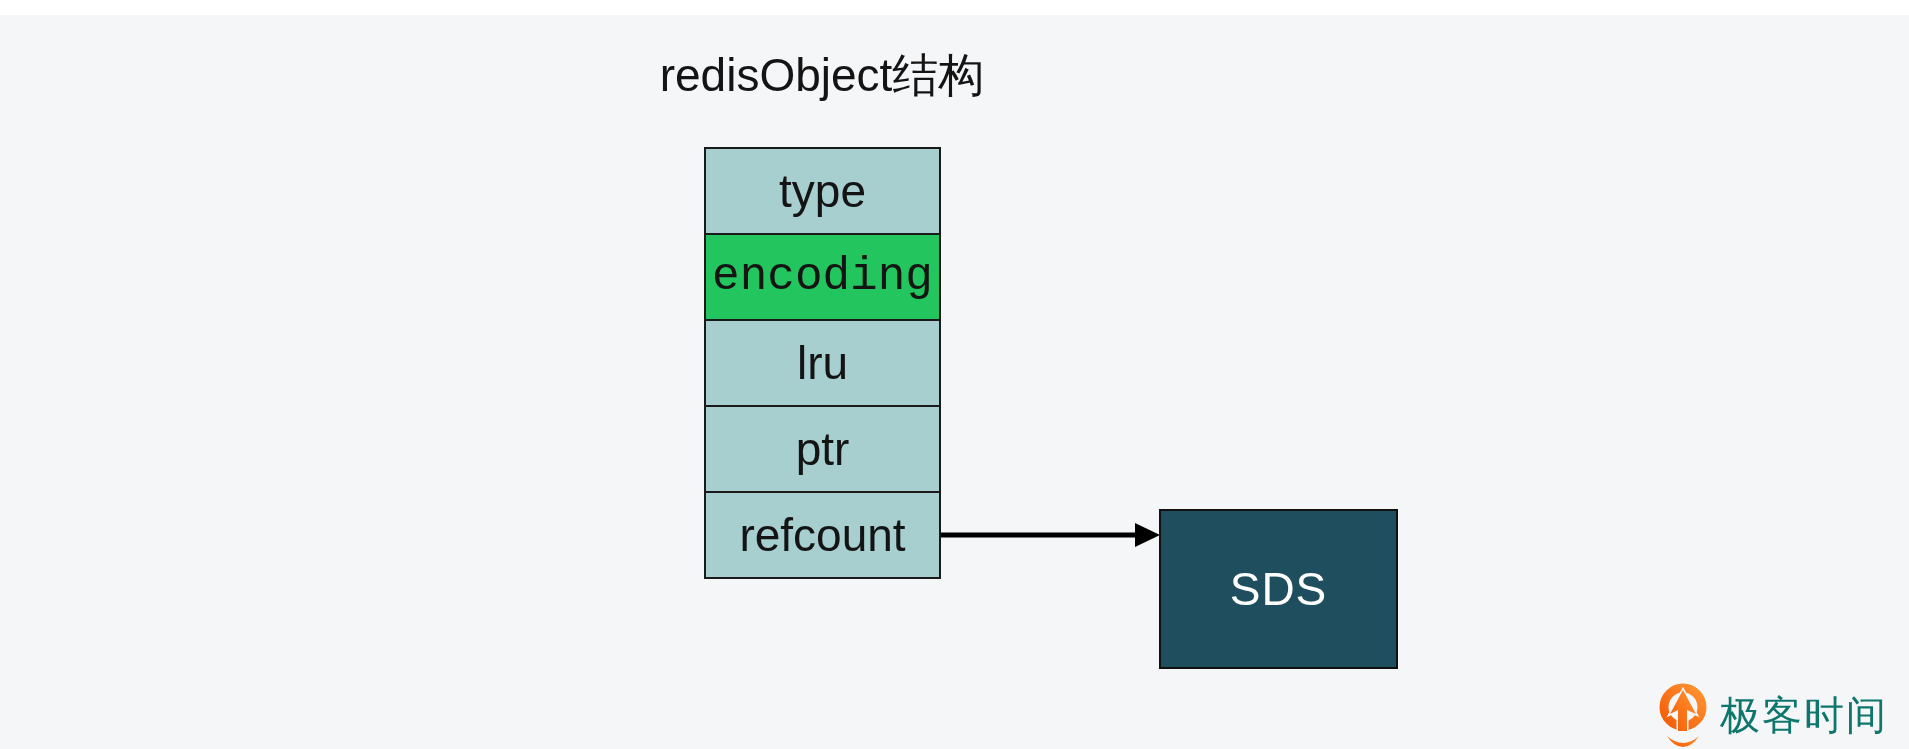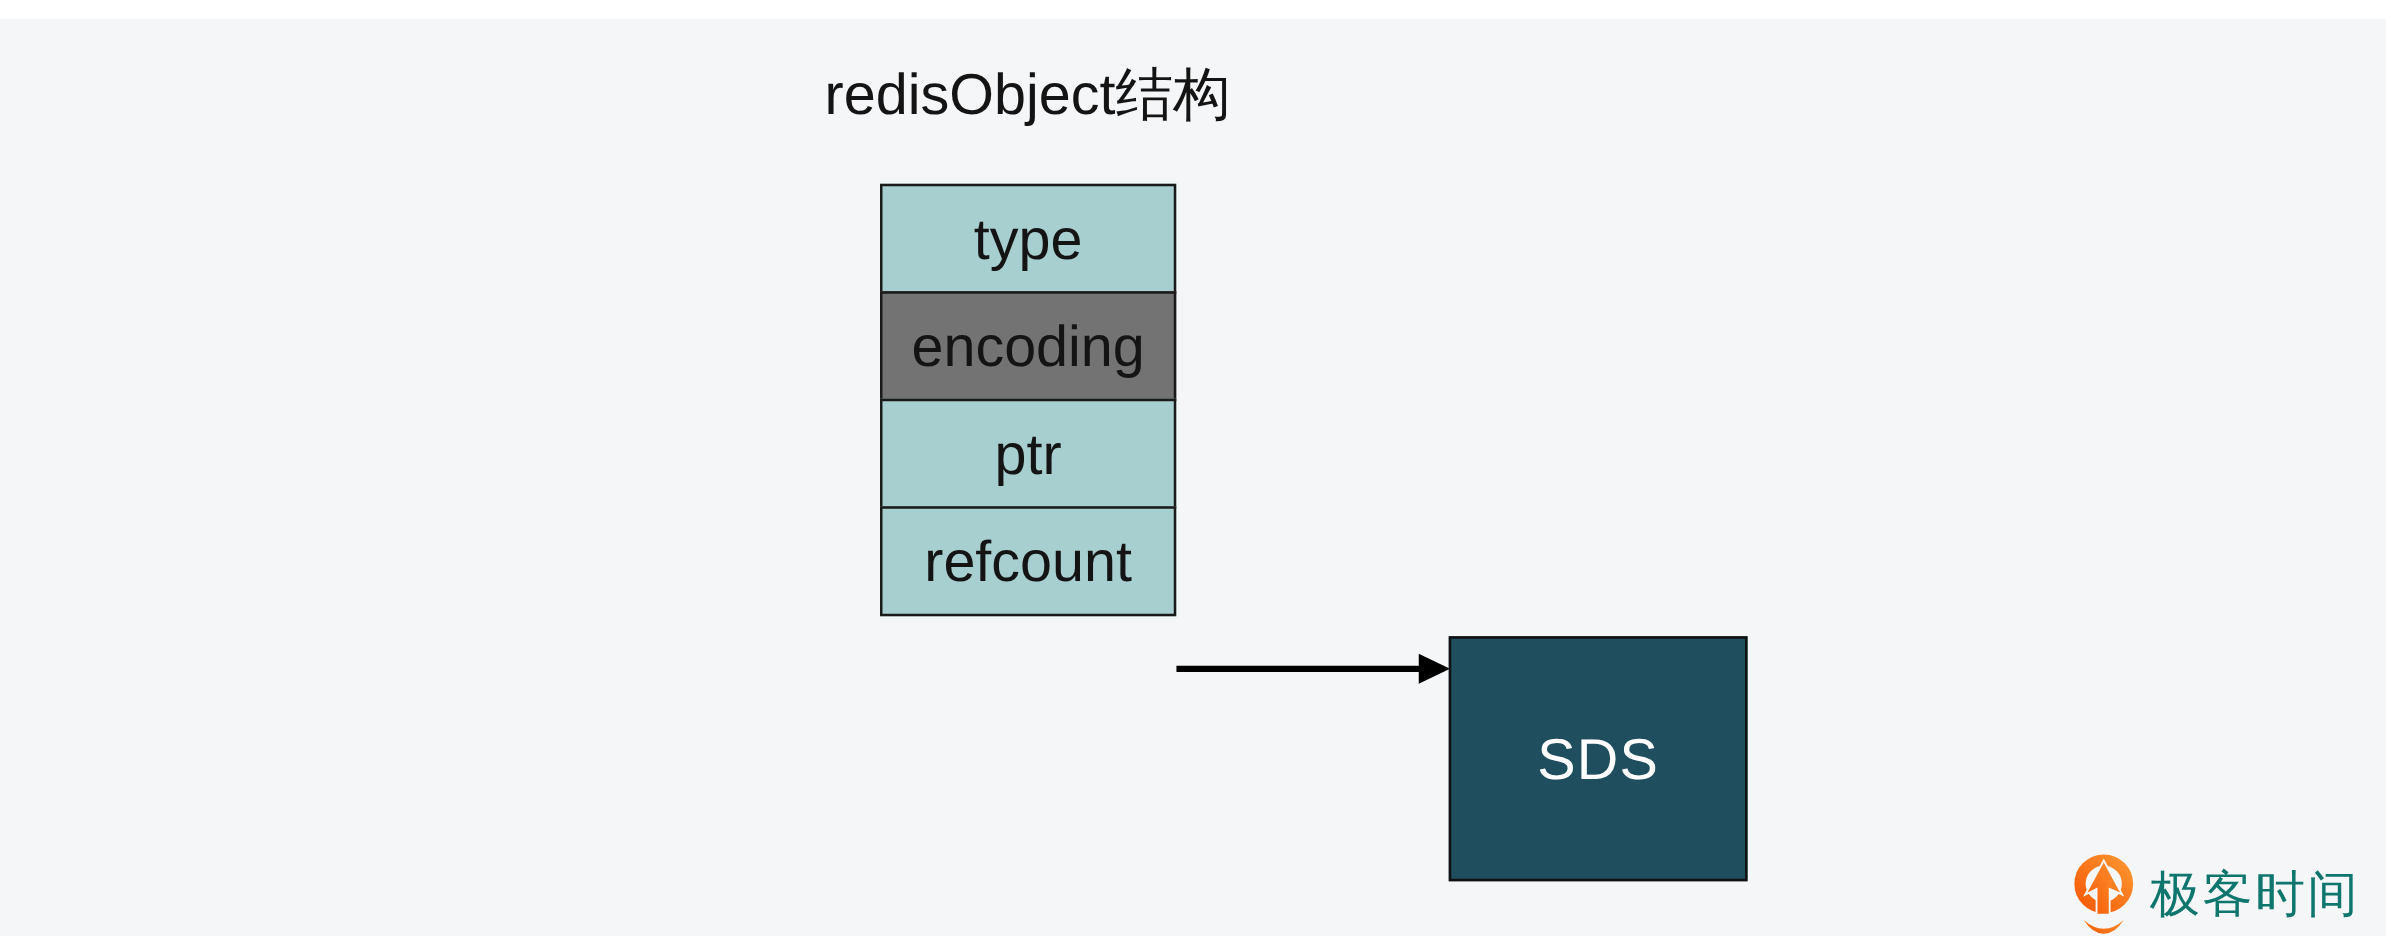--- a/index.html
+++ b/index.html
@@ -45,21 +45,21 @@
     position: absolute;
     left: 941px;
     top: 502px;
     display: block;
   }
   .sds {
     position: absolute;
     left: 1159px;
     top: 494px;
     width: 239px;
-    height: 196px;
+    height: 160px;
     box-sizing: border-box;
     border: 2px solid #111111;
     background: #1f4e5e;
     display: flex;
     align-items: center;
     justify-content: center;
     font-size: 46px;
     color: #ffffff;
     letter-spacing: 1px;
   }
@@ -83,22 +83,25 @@
 <body>
 
 <div class="canvas" style="background: rgb(245, 246, 248); margin-top: 15px;">
 
   <div class="title" style="color: rgb(20, 20, 20);">redisObject结构</div>
 
   <div class="struct">
     <div class="cell" style="background: rgb(168, 207, 208); border-color: rgb(26, 26, 26);">
       <span>type</span>
     </div>
-    <div class="cell" style="background: #737373; border-color: rgb(26, 26, 26);">
+    <div class="cell" style="background: #22c55e; border-color: rgb(26, 26, 26); font-family: Liberation Mono, monospace;">
       <span>encoding</span>
+    </div>
+    <div class="cell" style="background: rgb(168, 207, 208); border-color: rgb(26, 26, 26);">
+      <span>lru</span>
     </div>
     <div class="cell" style="background: rgb(168, 207, 208); border-color: rgb(26, 26, 26);">
       <span>ptr</span>
     </div>
     <div class="cell" style="background: rgb(168, 207, 208); border-color: rgb(26, 26, 26);">
       <span>refcount</span>
     </div>
   </div>
 
   <svg class="arrow-svg" width="222" height="36" viewBox="0 0 222 36">

